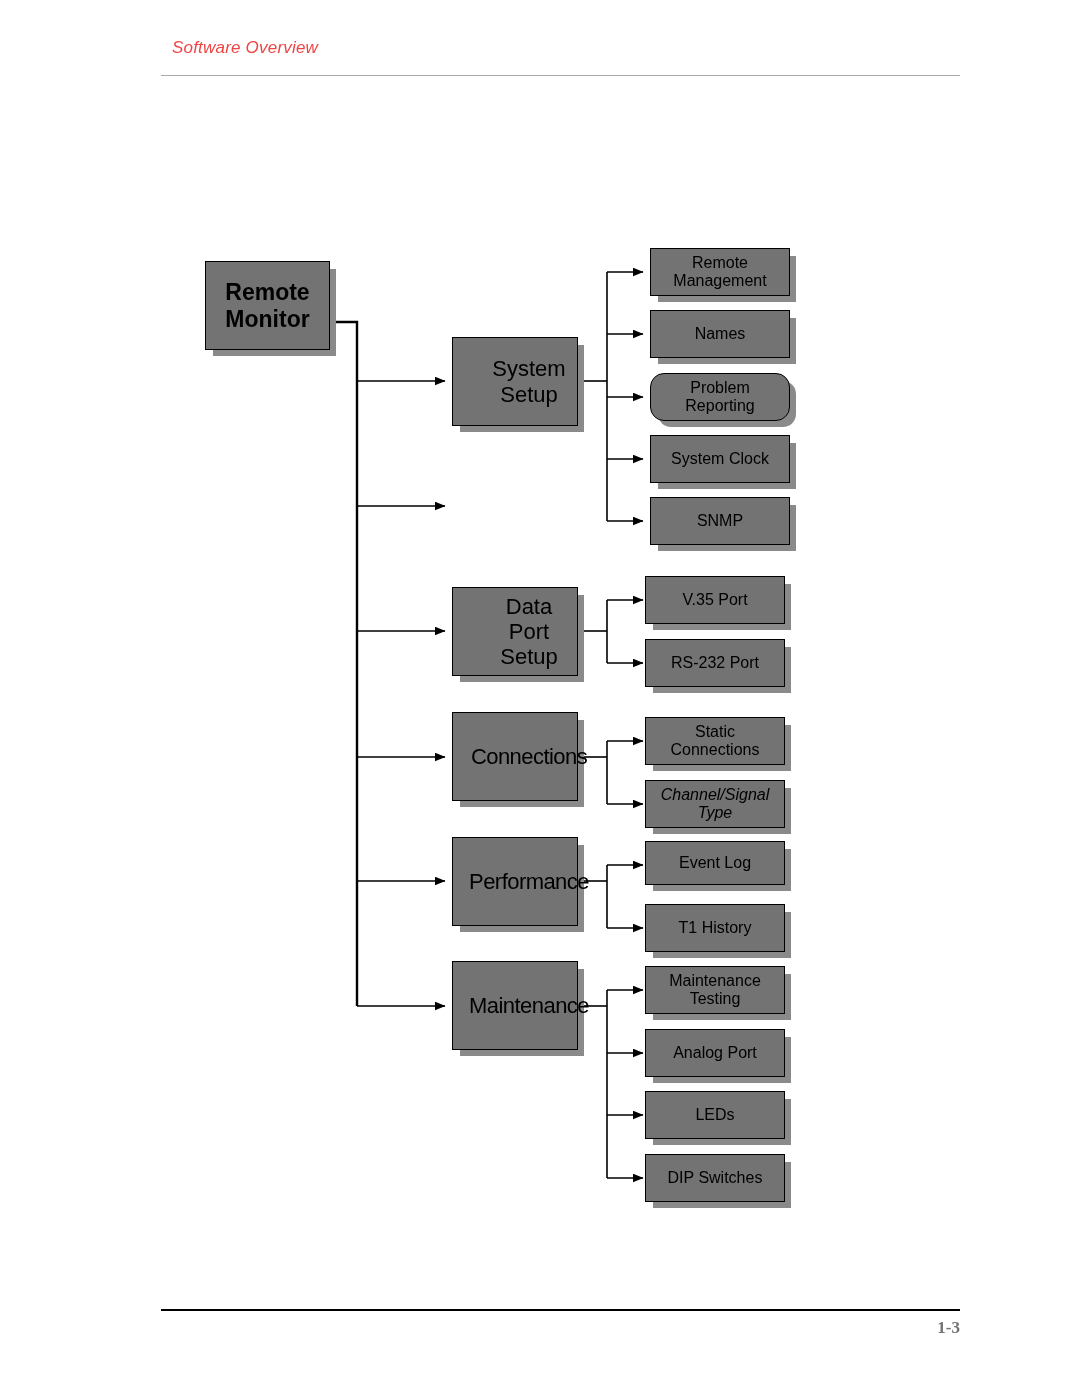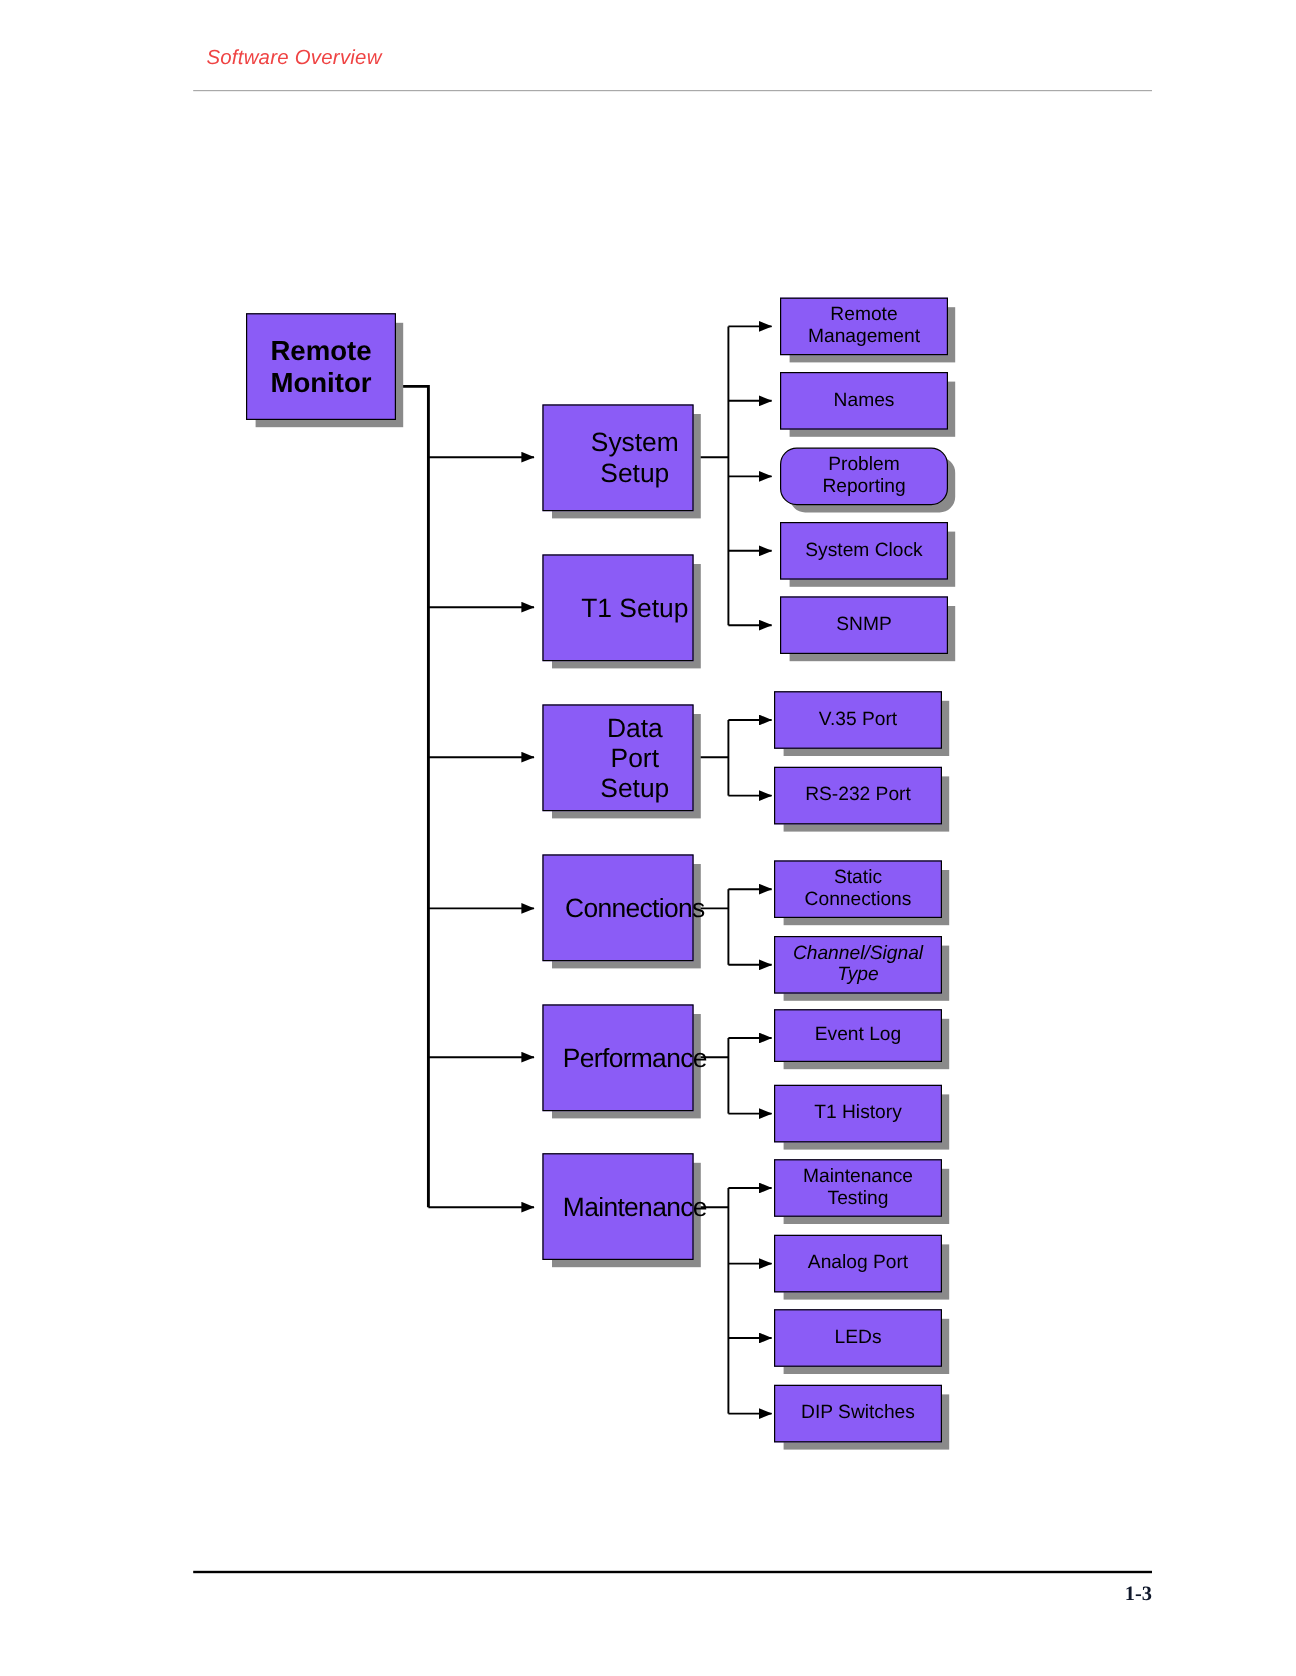--- a/index.html
+++ b/index.html
@@ -47,21 +47,21 @@
   }
   #page-number {
     position: absolute;
     left: 861px;
     top: 1318px;
     width: 99px;
     text-align: right;
     font-family: "Liberation Serif", serif;
     font-weight: bold;
     font-size: 17px;
-    color: #0f172a;
+    color: #737373;
   }
 
   
   #diagram {
     position: absolute;
     left: 0;
     top: 0;
     width: 1080px;
     height: 1397px;
   }
@@ -70,21 +70,21 @@
     left: 0;
     top: 0;
     width: 1080px;
     height: 1397px;
   }
 
   
   .node {
     position: absolute;
     box-sizing: border-box;
-    background: #8b5cf6;
+    background: #737373;
     border: 1.4px solid #000000;
     box-shadow: 7px 7px 0 -1px #8a8a8a;
     display: flex;
     align-items: center;
     justify-content: center;
     text-align: center;
     line-height: 1.14;
     z-index: 3;
   }
   .node .label {
@@ -188,23 +188,20 @@
 
   <div class="node root" style="left:205px; top:261px; width:125px; height:89px;">
     <span class="label">Remote
 Monitor</span>
   </div>
 
   <div class="node level1" style="left:452px; top:337px; width:126px; height:89px;">
     <span class="label">System
 Setup</span>
   </div>
-  <div class="node level1" style="left:452px; top:462px; width:126px; height:89px;">
-    <span class="label">T1 Setup</span>
-  </div>
   <div class="node level1" style="left:452px; top:587px; width:126px; height:89px;">
     <span class="label">Data Port
 Setup</span>
   </div>
   <div class="node level1 tight" style="left:452px; top:712px; width:126px; height:89px;">
     <span class="label">Connections</span>
   </div>
   <div class="node level1 tight" style="left:452px; top:837px; width:126px; height:89px;">
     <span class="label">Performance</span>
   </div>

